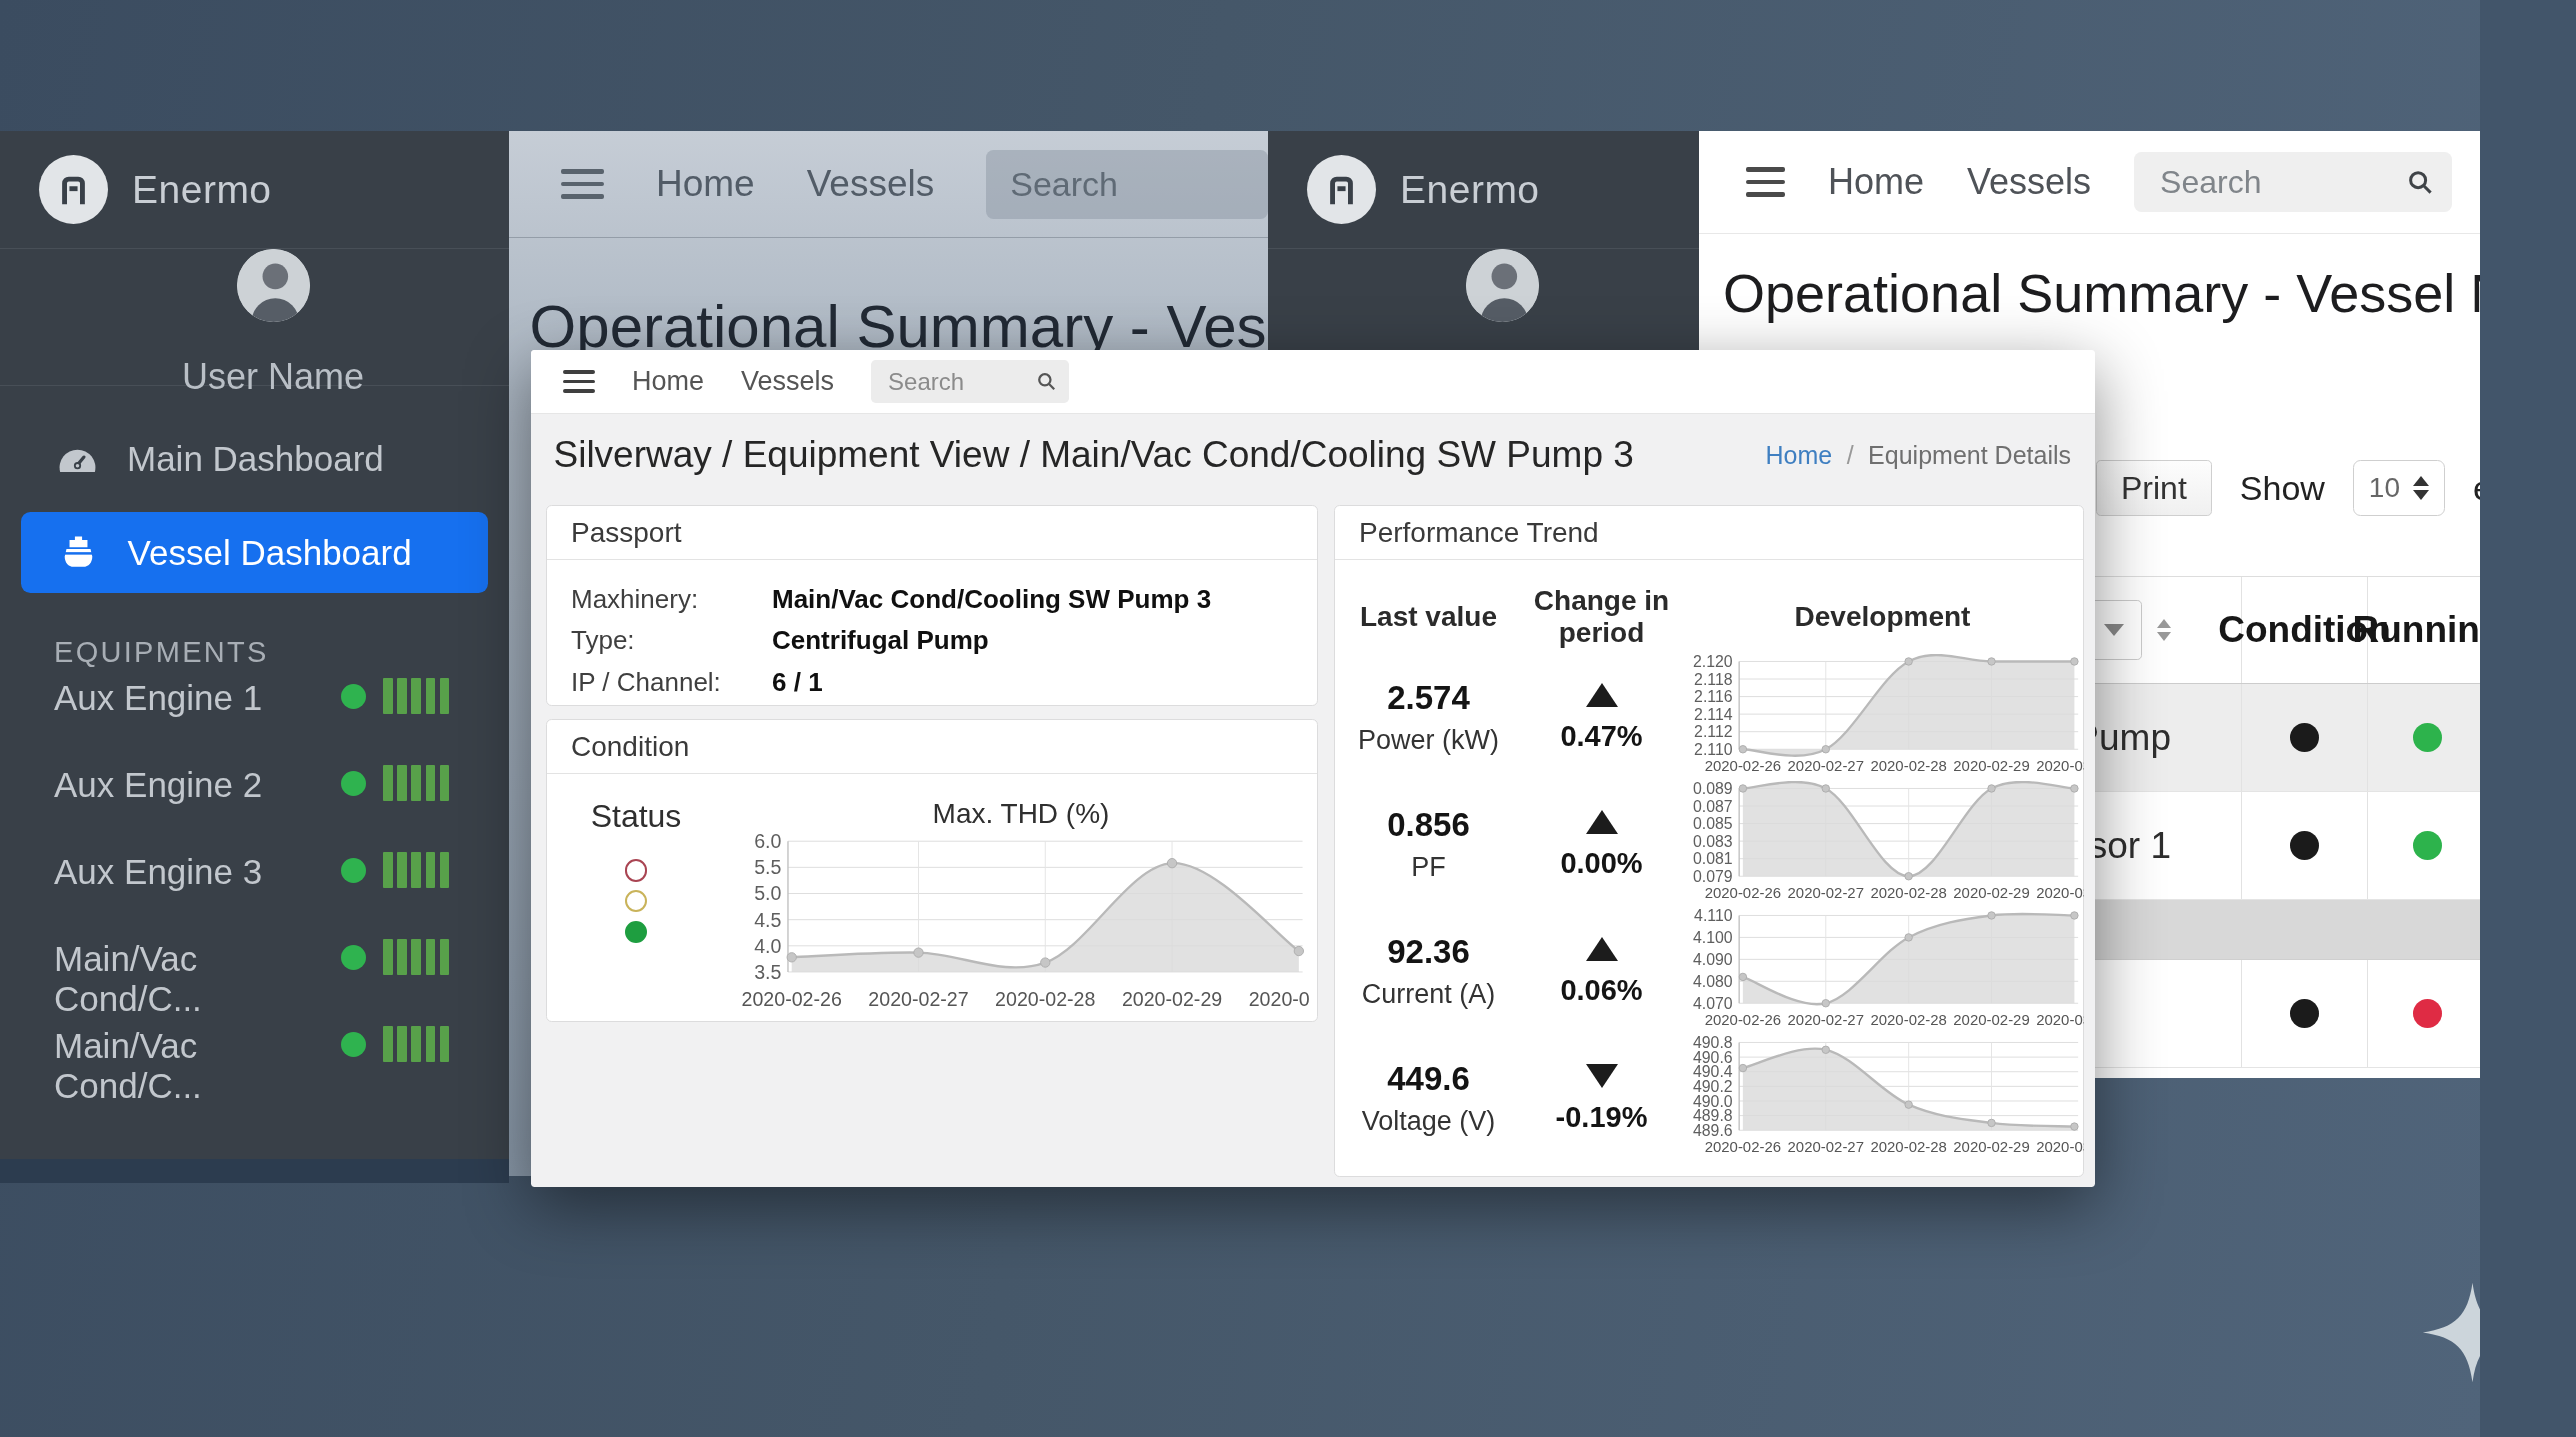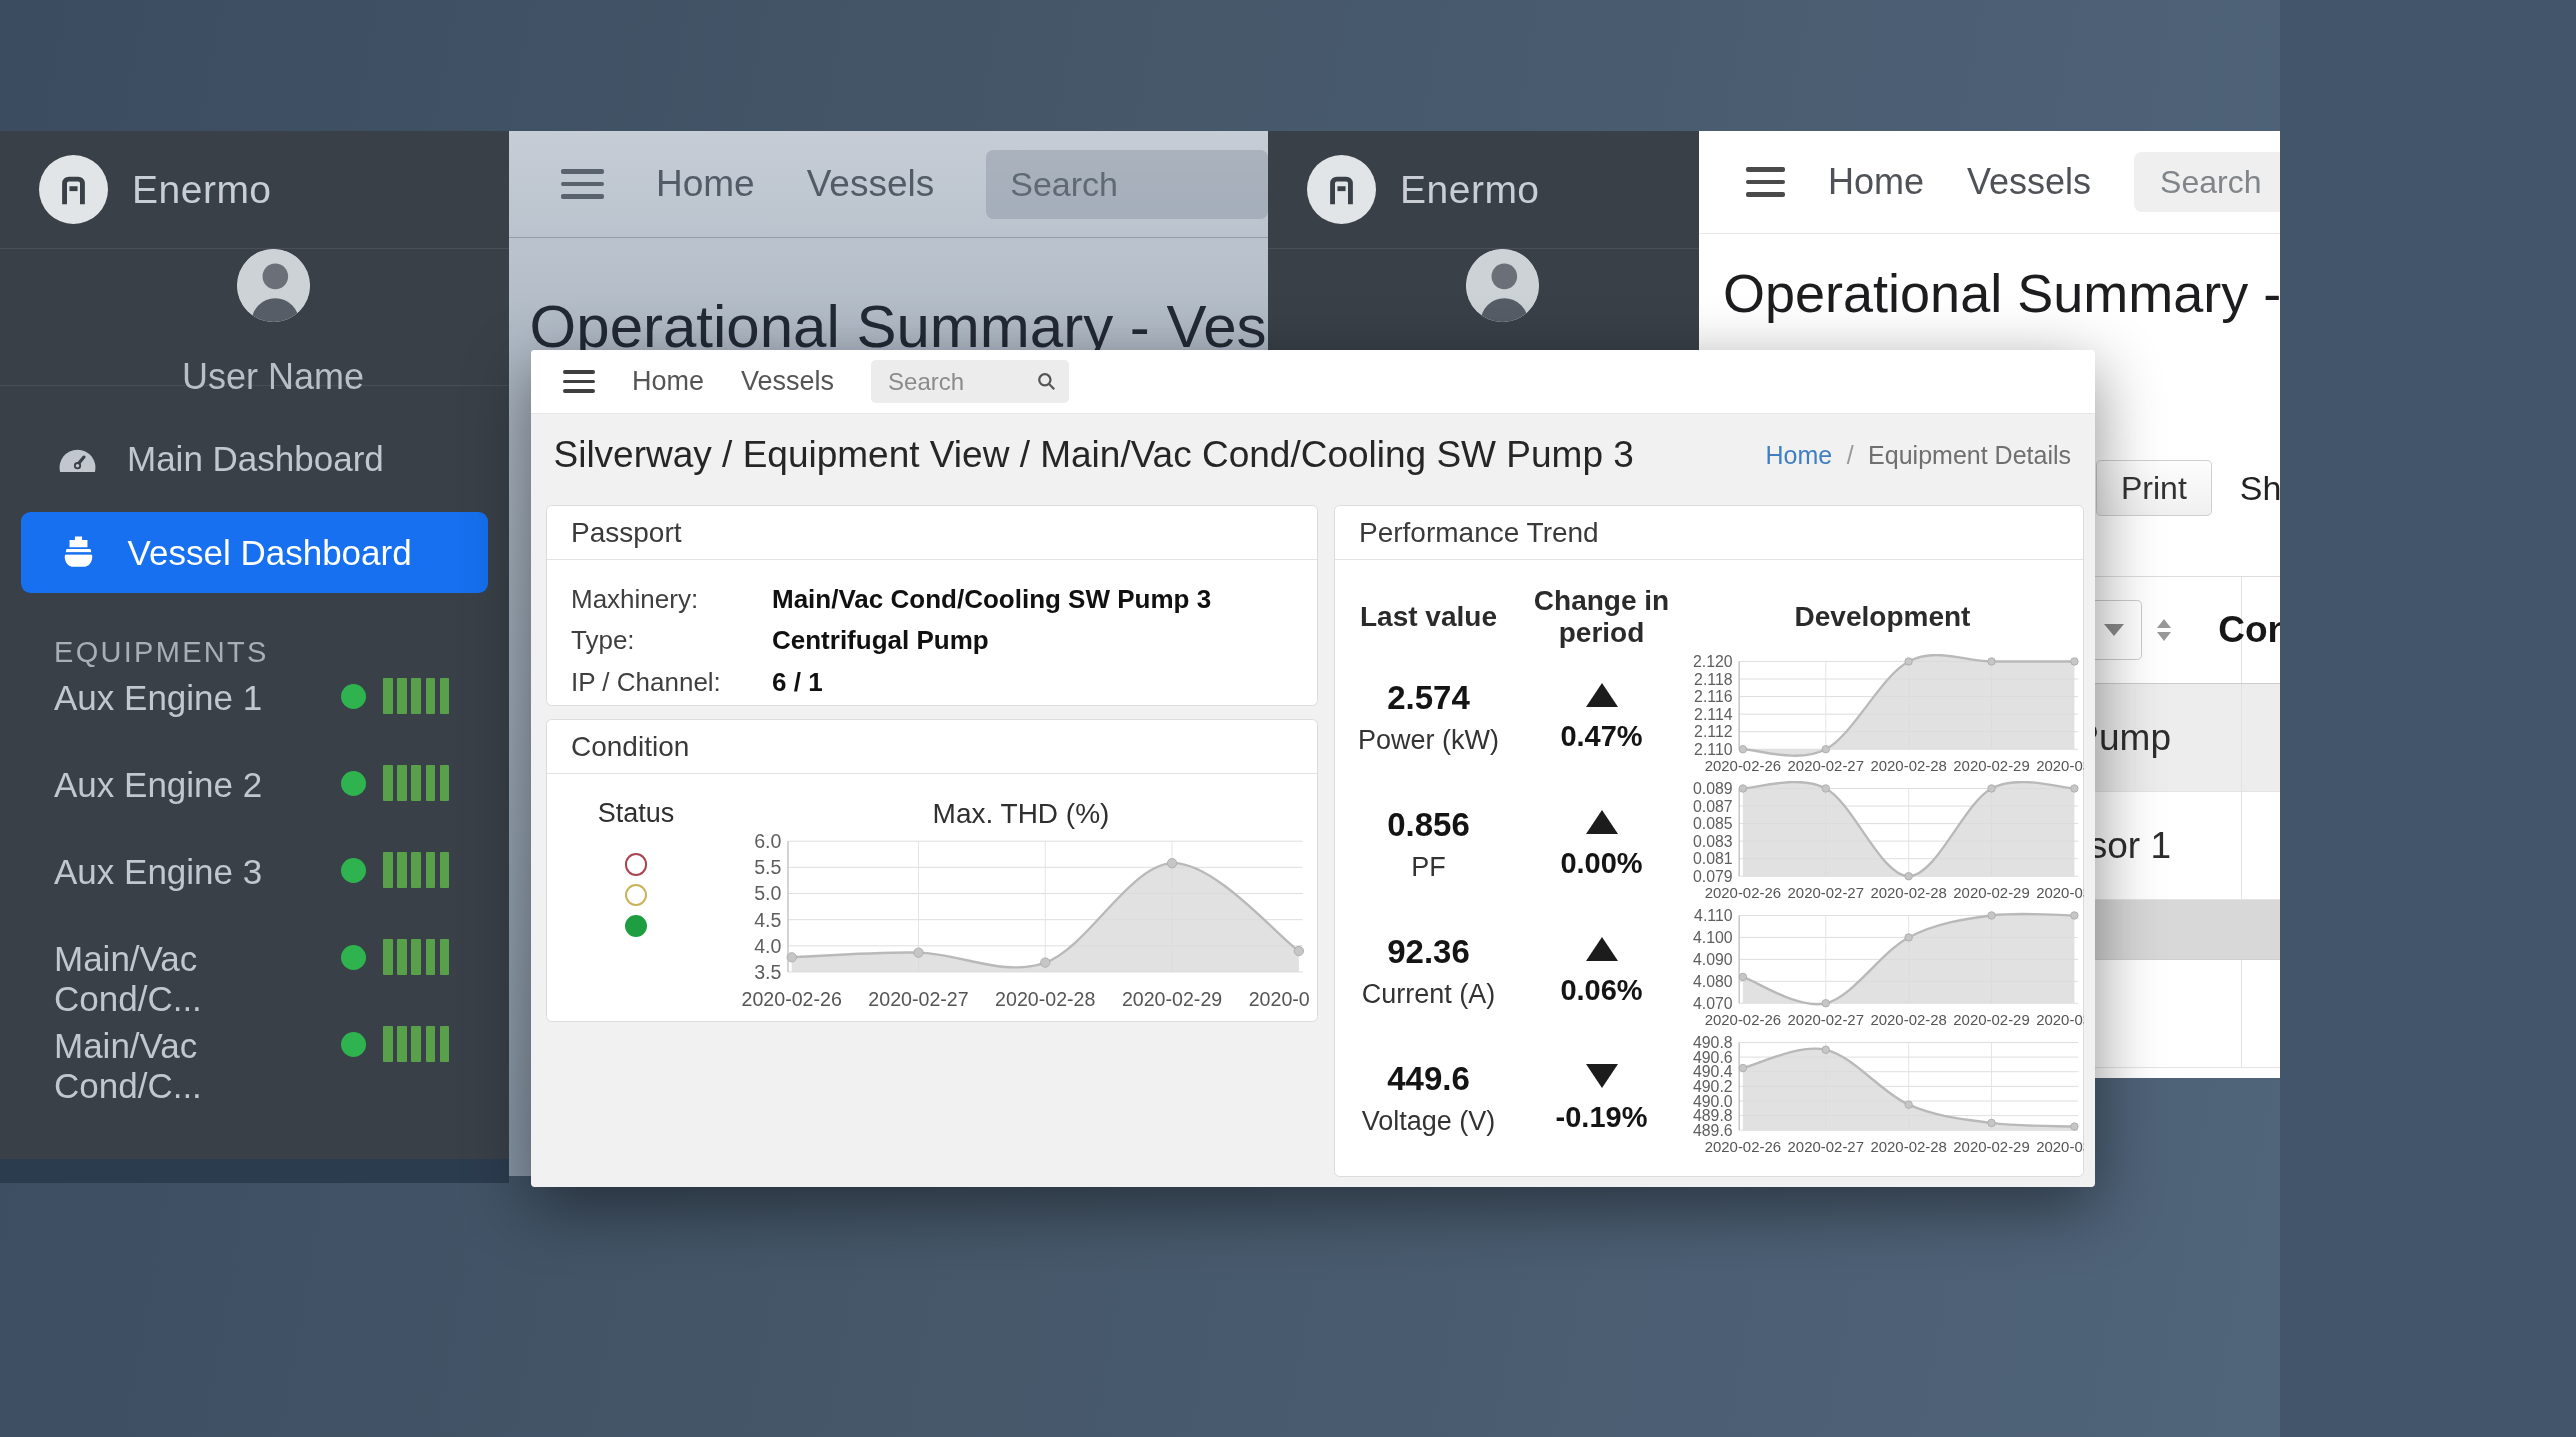--- a/index.html
+++ b/index.html
@@ -1,17 +1,17 @@
 <!DOCTYPE html>
 <html style="font-size:15px"><head>
 <meta charset="utf-8">
 <style>
   html,body{margin:0;padding:0;background:#42556a;}
   *{box-sizing:border-box;font-family:"Liberation Sans",sans-serif;}
-  #stage{position:relative;width:2280px;height:1438px;overflow:hidden;
+  #stage{position:relative;width:2480px;height:1438px;overflow:hidden;
     background:linear-gradient(100deg,#3b4c60 0%,#455769 45%,#50647a 100%);}
   
   .sb{background:#394048;color:#c2c7cd;}
   .brand-row{height:118px;display:flex;align-items:center;padding-left:39px;gap:24px;border-bottom:0.9px solid #484f57;}
   .logo{width:69px;height:69px;border-radius:50%;background:#e2e5e8;display:flex;align-items:center;justify-content:center;flex:0 0 auto;}
   .brand-text{font-size:39px;color:#c9ced4;letter-spacing:0.5px;}
   .user-row{height:137px;display:flex;align-items:center;padding-left:37px;gap:34px;border-bottom:0.9px solid #484f57;flex-direction:column;}
   .avatar{width:73px;height:73px;border-radius:50%;background:#cdd2d6;overflow:hidden;flex:0 0 auto;display:flex;align-items:center;justify-content:center;}
   .user-name{font-size:36px;color:#b9bfc6;}
   .hamb{display:flex;flex-direction:column;justify-content:center;gap:7.5px;cursor:pointer;}
@@ -102,21 +102,21 @@
   .breadcrumb .bc-cur{color:#6f6f6f;}
   .card{position:absolute;background:#fff;border:0.9px solid #dcdcdd;border-radius:5.6px;}
   .card-head{height:54px;display:flex;align-items:center;padding-left:24px;font-size:28px;color:#3a3a3a;border-bottom:0.9px solid #e3e3e3;}
   .card-passport{left:15px;top:155px;width:772px;height:201px;}
   .pp-body{padding:24px 0 0 24px;display:grid;grid-template-columns:201px 1fr;row-gap:10.3px;}
   .pp-label{font-size:26px;color:#3f3f3f;}
   .pp-value{font-size:26px;font-weight:bold;color:#101010;}
   .card-condition{left:15px;top:369px;width:772px;height:303px;}
   .cond-body{display:flex;padding-top:24px;}
   .status-col{width:178px;display:flex;flex-direction:column;align-items:center;}
-  .status-title{font-size:27px;color:#2f2f2f;}
+  .status-title{font-size:32px;color:#2f2f2f;}
   .lights{margin-top:24px;display:flex;flex-direction:column;gap:8.4px;align-items:center;}
   .light{width:22.5px;height:22.5px;border-radius:50%;border:2.8px solid #999;background:transparent;}
   .chart-col{flex:1;display:flex;flex-direction:column;align-items:center;}
   .chart-title{font-size:28px;color:#2f2f2f;}
   .card-perf{left:803px;top:155px;width:750px;height:672px;}
   .perf-grid{display:grid;grid-template-columns:187px 159px 403px;}
   .perf-h{height:94px;display:flex;align-items:center;justify-content:center;text-align:center;font-size:28px;font-weight:600;color:#2b2b2b;padding-top:20.6px;}
   .perf-row-cell{height:127px;display:flex;flex-direction:column;align-items:center;justify-content:center;}
   .pm-val{font-size:33px;font-weight:bold;color:#141414;}
   .pm-label{font-size:27px;color:#333;margin-top:7.5px;}

